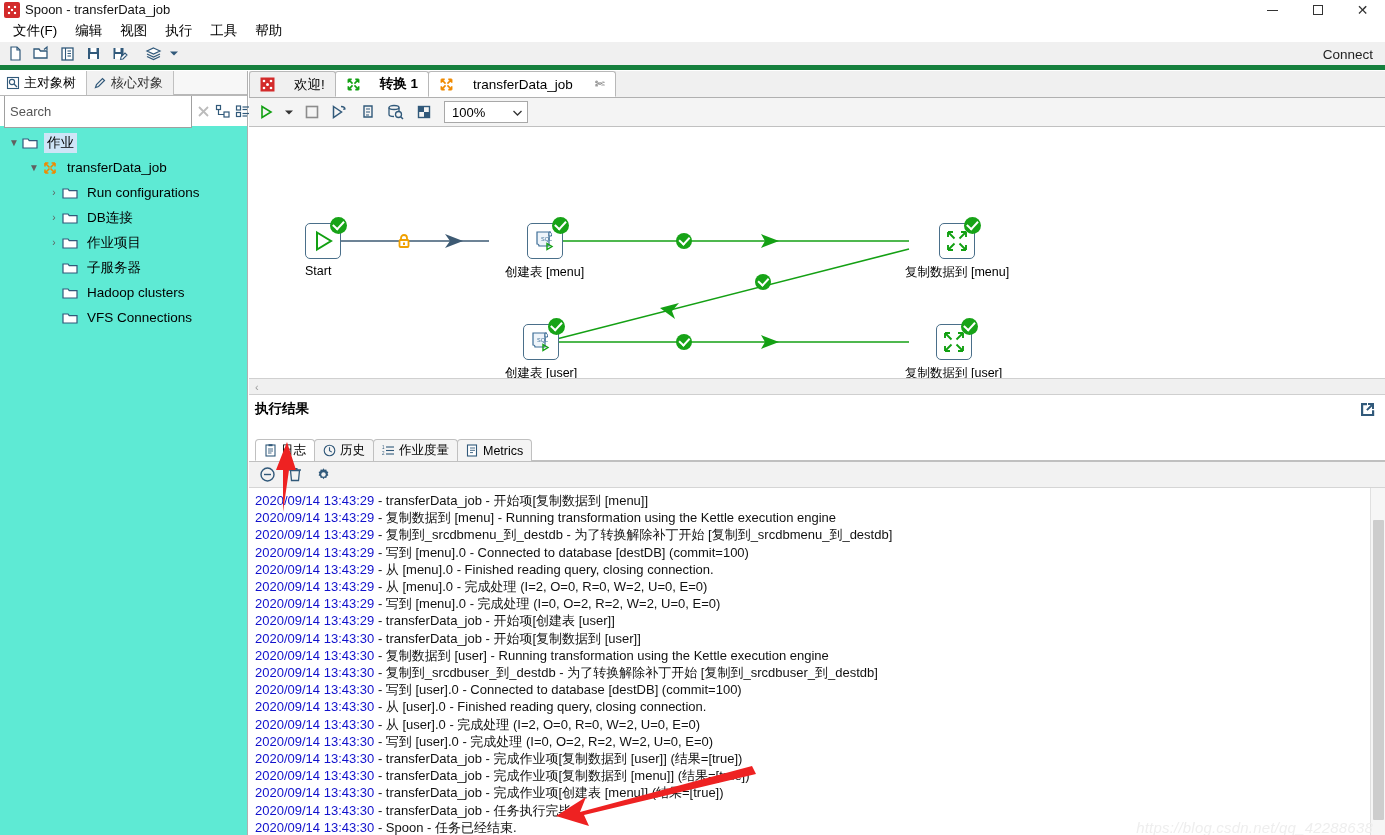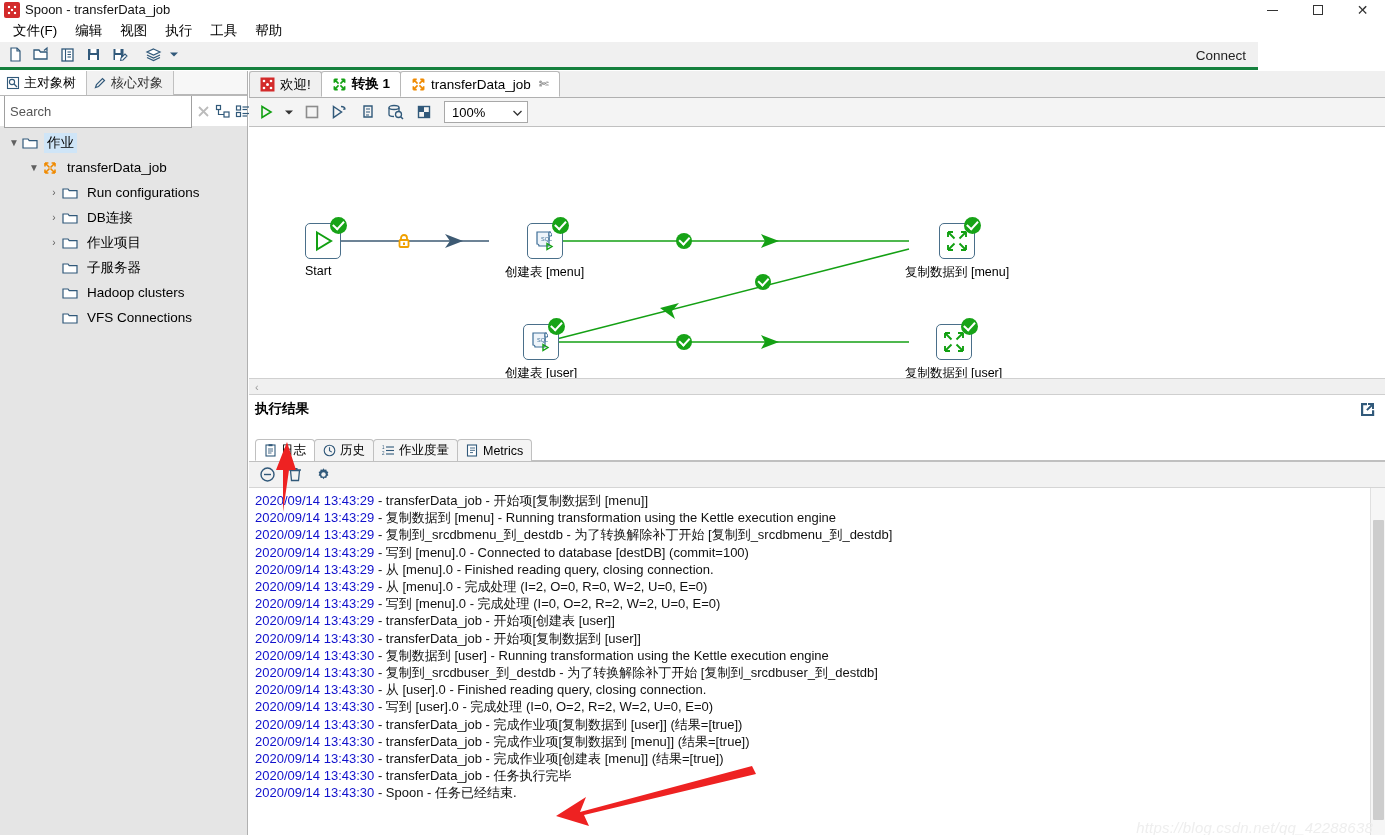--- a/index.html
+++ b/index.html
@@ -55,37 +55,37 @@
   .menubar {
     position: absolute; left: 0; top: 20px; width: 1165px; height: 22px;
     background: #ffffff; display: flex; align-items: center; padding-left: 4px;
   }
   .menu-item {
     font-size: 13.5px; color: #000; padding: 2px 9px; white-space: nowrap;
   }
 
   
   .maintoolbar {
-    position: absolute; left: 0; top: 42px; width: 1258px; height: 28px;
-    background: #f0f0f0; border-bottom: 3px solid #15803d;
+    position: absolute; left: 0; top: 42px; width: 1385px; height: 28px;
+    background: #f0f0f0; border-bottom: 5px solid #15803d;
     display: flex; align-items: center; padding-left: 2px;
   }
   .tb-btn {
     width: 26px; height: 24px; display: flex; align-items: center; justify-content: center;
     color: #3c6382;
   }
   .connect-label {
     position: absolute; right: 12px; top: 50%; transform: translateY(-50%);
     font-size: 13.5px; color: #222;
   }
 
   
   .leftpanel {
     position: absolute; left: 0; top: 71px; width: 248px; height: 764px;
-    background: #e5e5e5; border-right: 1px solid #b0b0b0;
+    background: #5eead4; border-right: 1px solid #b0b0b0;
   }
   .lp-tabs {
     position: relative; height: 25px; background: #f7f7f7;
     border-bottom: 1px solid #b8b8b8; display: flex; align-items: flex-end;
   }
   .lp-tab {
     display: flex; align-items: center; gap: 4px;
     height: 24px; padding: 0 10px 0 6px; font-size: 13px; color: #000;
     border-right: 1px solid #c0c0c0;
     background: #ffffff;
@@ -121,21 +121,21 @@
   
   .editor {
     position: absolute; left: 249px; top: 71px; width: 1136px; height: 764px;
     background: #ffffff;
   }
   .ed-tabs {
     position: relative; height: 27px; background: #f0f0f0;
     display: flex; align-items: flex-end; border-bottom: 1px solid #b0b0b0;
   }
   .ed-tab {
-    display: flex; align-items: center; gap: 5px; height: 26px;
+    display: flex; align-items: center; gap: 19px; height: 26px;
     padding: 0 10px; font-size: 13.5px; color: #000; background: #f0f0f0;
     border: 1px solid #b8b8b8; border-bottom: none; border-radius: 3px 3px 0 0;
     margin-right: -1px;
   }
   .ed-tab.active { background: #ffffff; border-bottom: 1px solid #ffffff; font-weight: bold; }
   .ed-tab.current { background: #ffffff; border-bottom: 1px solid #ffffff; }
   .ed-tab .ic { width: 15px; height: 15px; flex: none; }
   .ed-tab .closex { font-size: 12px; color: #555; margin-left: 3px; }
 
   .ed-toolbar {
@@ -743,21 +743,23 @@
           <div class="logline"><span>2020/09/14 13:43:29</span><span class="rest"> - 复制数据到 [menu] - Running transformation using the Kettle execution engine</span></div>
           <div class="logline"><span>2020/09/14 13:43:29</span><span class="rest"> - 复制到_srcdbmenu_到_destdb - 为了转换解除补丁开始  [复制到_srcdbmenu_到_destdb]</span></div>
           <div class="logline"><span>2020/09/14 13:43:29</span><span class="rest"> - 写到 [menu].0 - Connected to database [destDB] (commit=100)</span></div>
           <div class="logline"><span>2020/09/14 13:43:29</span><span class="rest"> - 从 [menu].0 - Finished reading query, closing connection.</span></div>
           <div class="logline"><span>2020/09/14 13:43:29</span><span class="rest"> - 从 [menu].0 - 完成处理 (I=2, O=0, R=0, W=2, U=0, E=0)</span></div>
           <div class="logline"><span>2020/09/14 13:43:29</span><span class="rest"> - 写到 [menu].0 - 完成处理 (I=0, O=2, R=2, W=2, U=0, E=0)</span></div>
           <div class="logline"><span>2020/09/14 13:43:29</span><span class="rest"> - transferData_job - 开始项[创建表 [user]]</span></div>
           <div class="logline"><span>2020/09/14 13:43:30</span><span class="rest"> - transferData_job - 开始项[复制数据到 [user]]</span></div>
           <div class="logline"><span>2020/09/14 13:43:30</span><span class="rest"> - 复制数据到 [user] - Running transformation using the Kettle execution engine</span></div>
           <div class="logline"><span>2020/09/14 13:43:30</span><span class="rest"> - 复制到_srcdbuser_到_destdb - 为了转换解除补丁开始  [复制到_srcdbuser_到_destdb]</span></div>
+          <div class="logline"><span>2020/09/14 13:43:30</span><span class="rest"> - 写到 [user].0 - Connected to database [destDB] (commit=100)</span></div>
           <div class="logline"><span>2020/09/14 13:43:30</span><span class="rest"> - 从 [user].0 - Finished reading query, closing connection.</span></div>
+          <div class="logline"><span>2020/09/14 13:43:30</span><span class="rest"> - 从 [user].0 - 完成处理 (I=2, O=0, R=0, W=2, U=0, E=0)</span></div>
           <div class="logline"><span>2020/09/14 13:43:30</span><span class="rest"> - 写到 [user].0 - 完成处理 (I=0, O=2, R=2, W=2, U=0, E=0)</span></div>
           <div class="logline"><span>2020/09/14 13:43:30</span><span class="rest"> - transferData_job - 完成作业项[复制数据到 [user]] (结果=[true])</span></div>
           <div class="logline"><span>2020/09/14 13:43:30</span><span class="rest"> - transferData_job - 完成作业项[复制数据到 [menu]] (结果=[true])</span></div>
           <div class="logline"><span>2020/09/14 13:43:30</span><span class="rest"> - transferData_job - 完成作业项[创建表 [menu]] (结果=[true])</span></div>
           <div class="logline"><span>2020/09/14 13:43:30</span><span class="rest"> - transferData_job - 任务执行完毕</span></div>
           <div class="logline"><span>2020/09/14 13:43:30</span><span class="rest"> - Spoon - 任务已经结束.</span></div>
         </div>
         <div class="logscroll">
           <div class="thumb"></div>
         </div>

